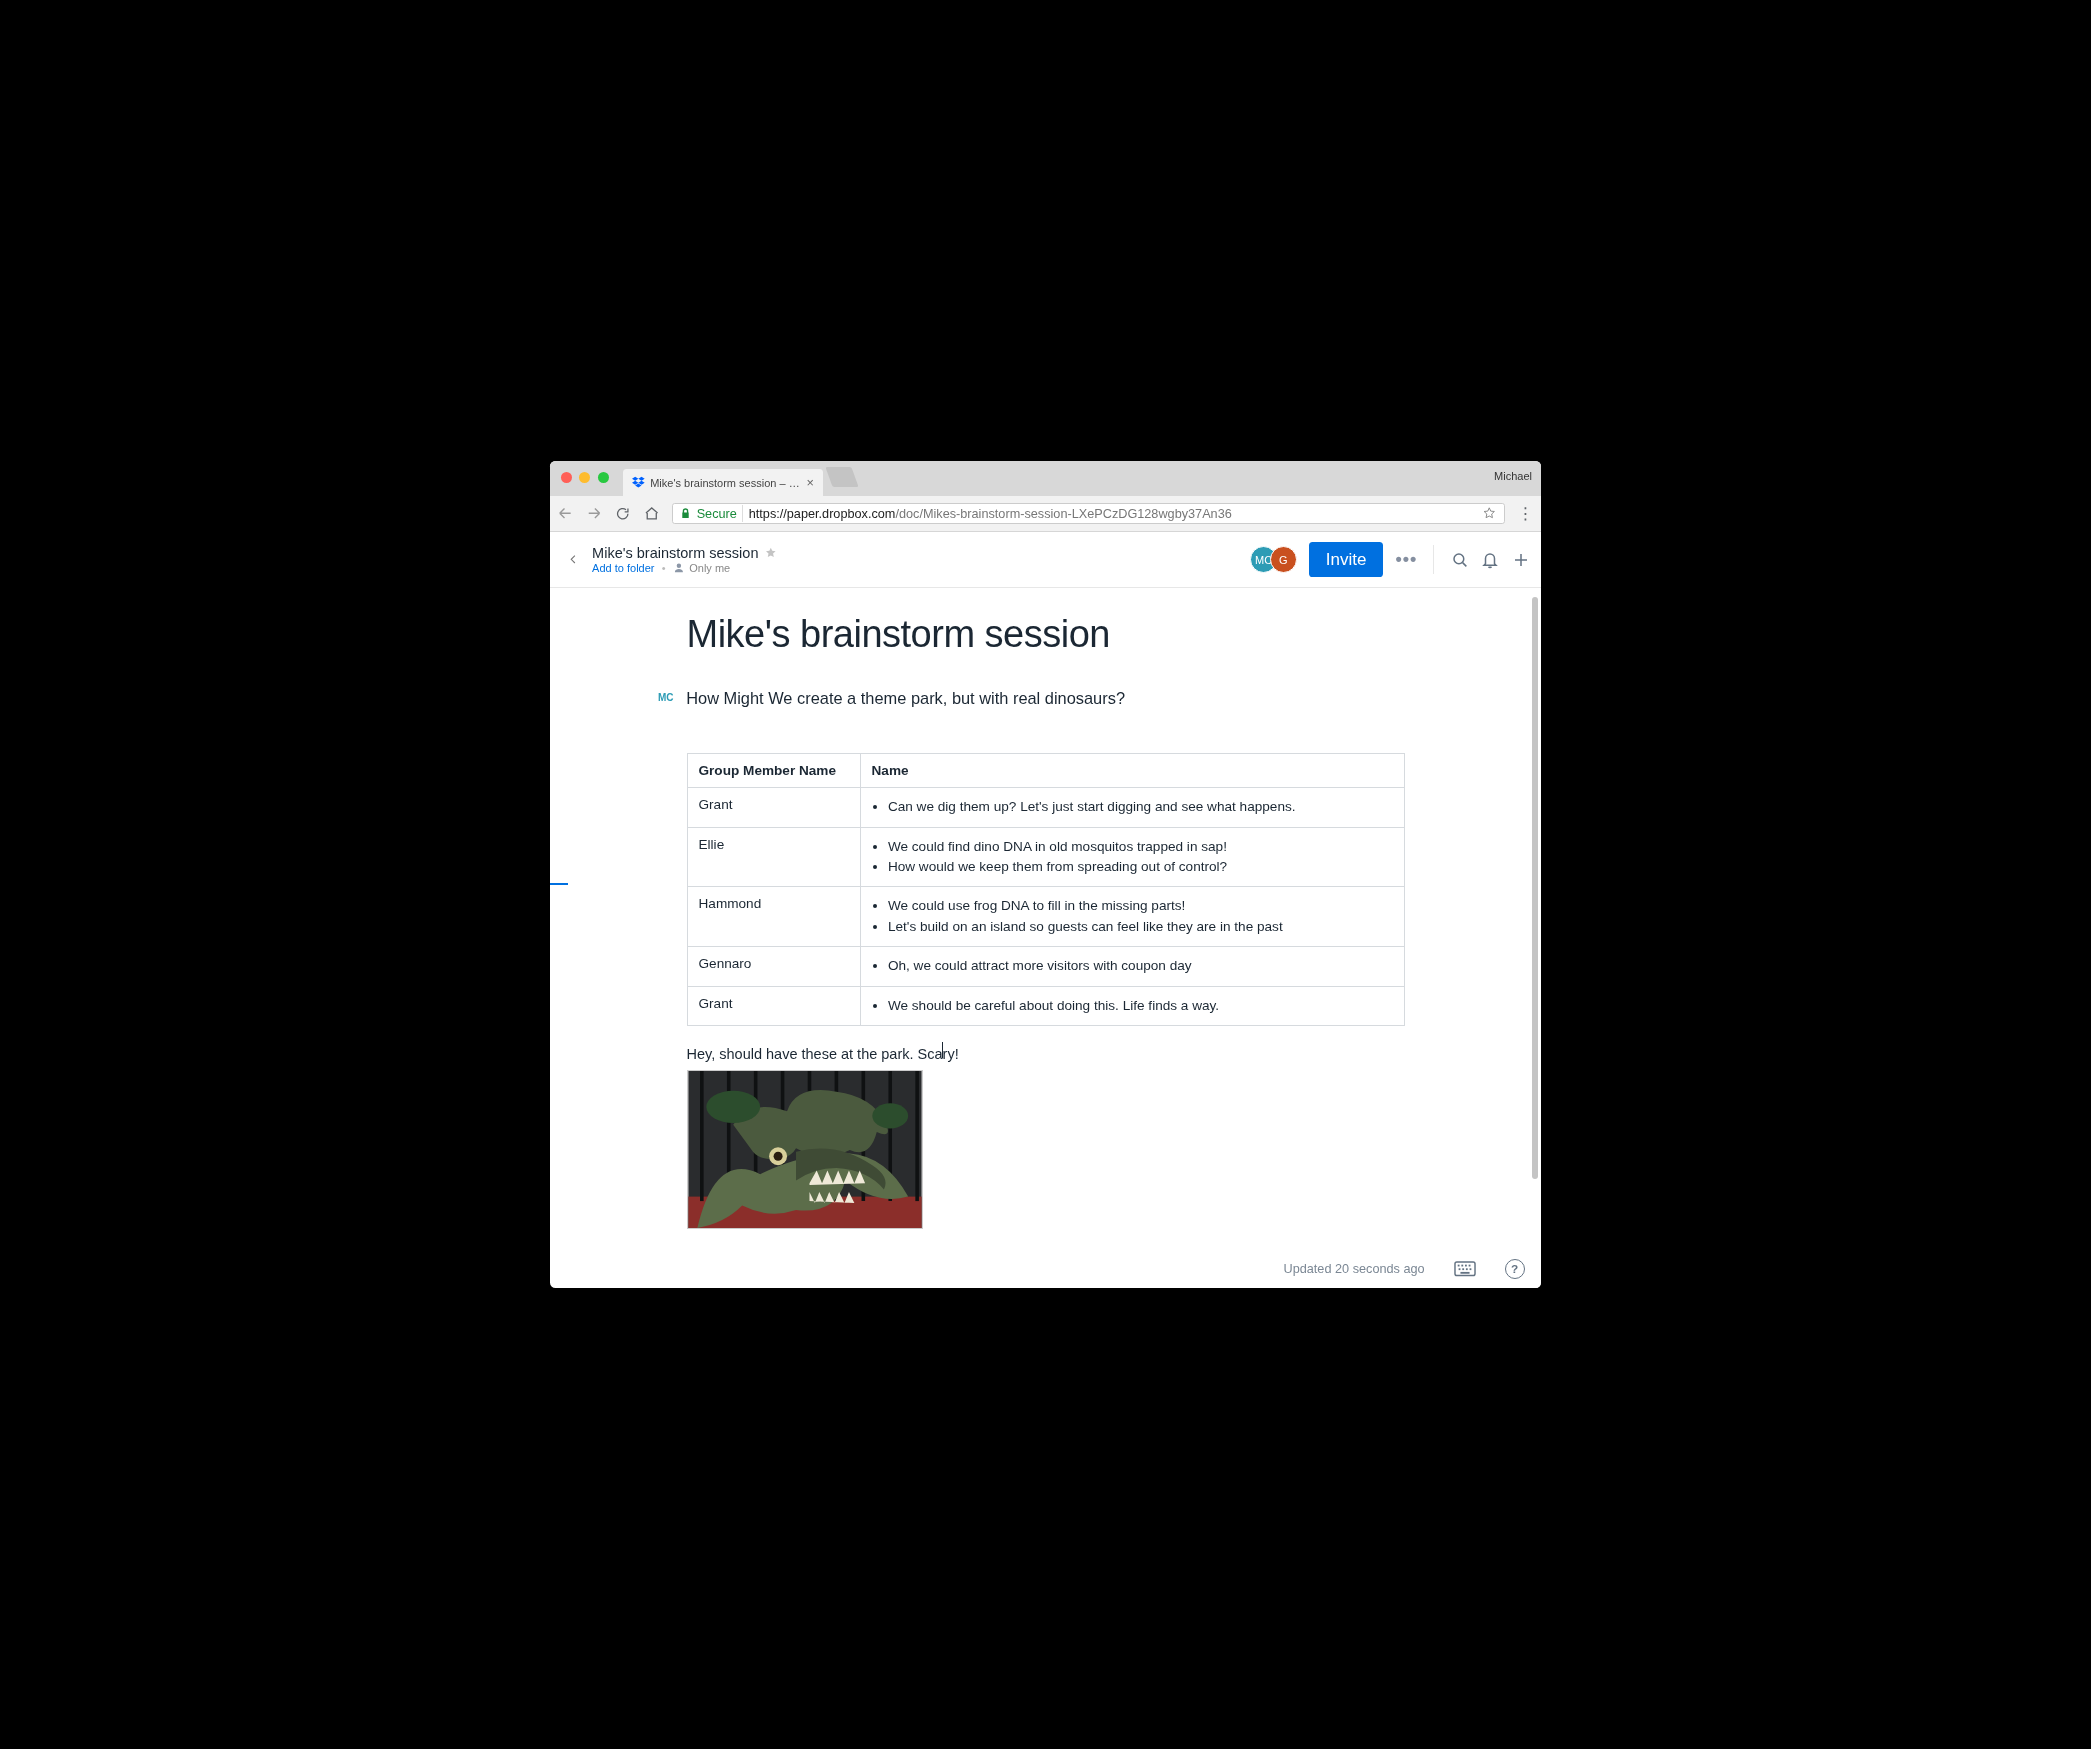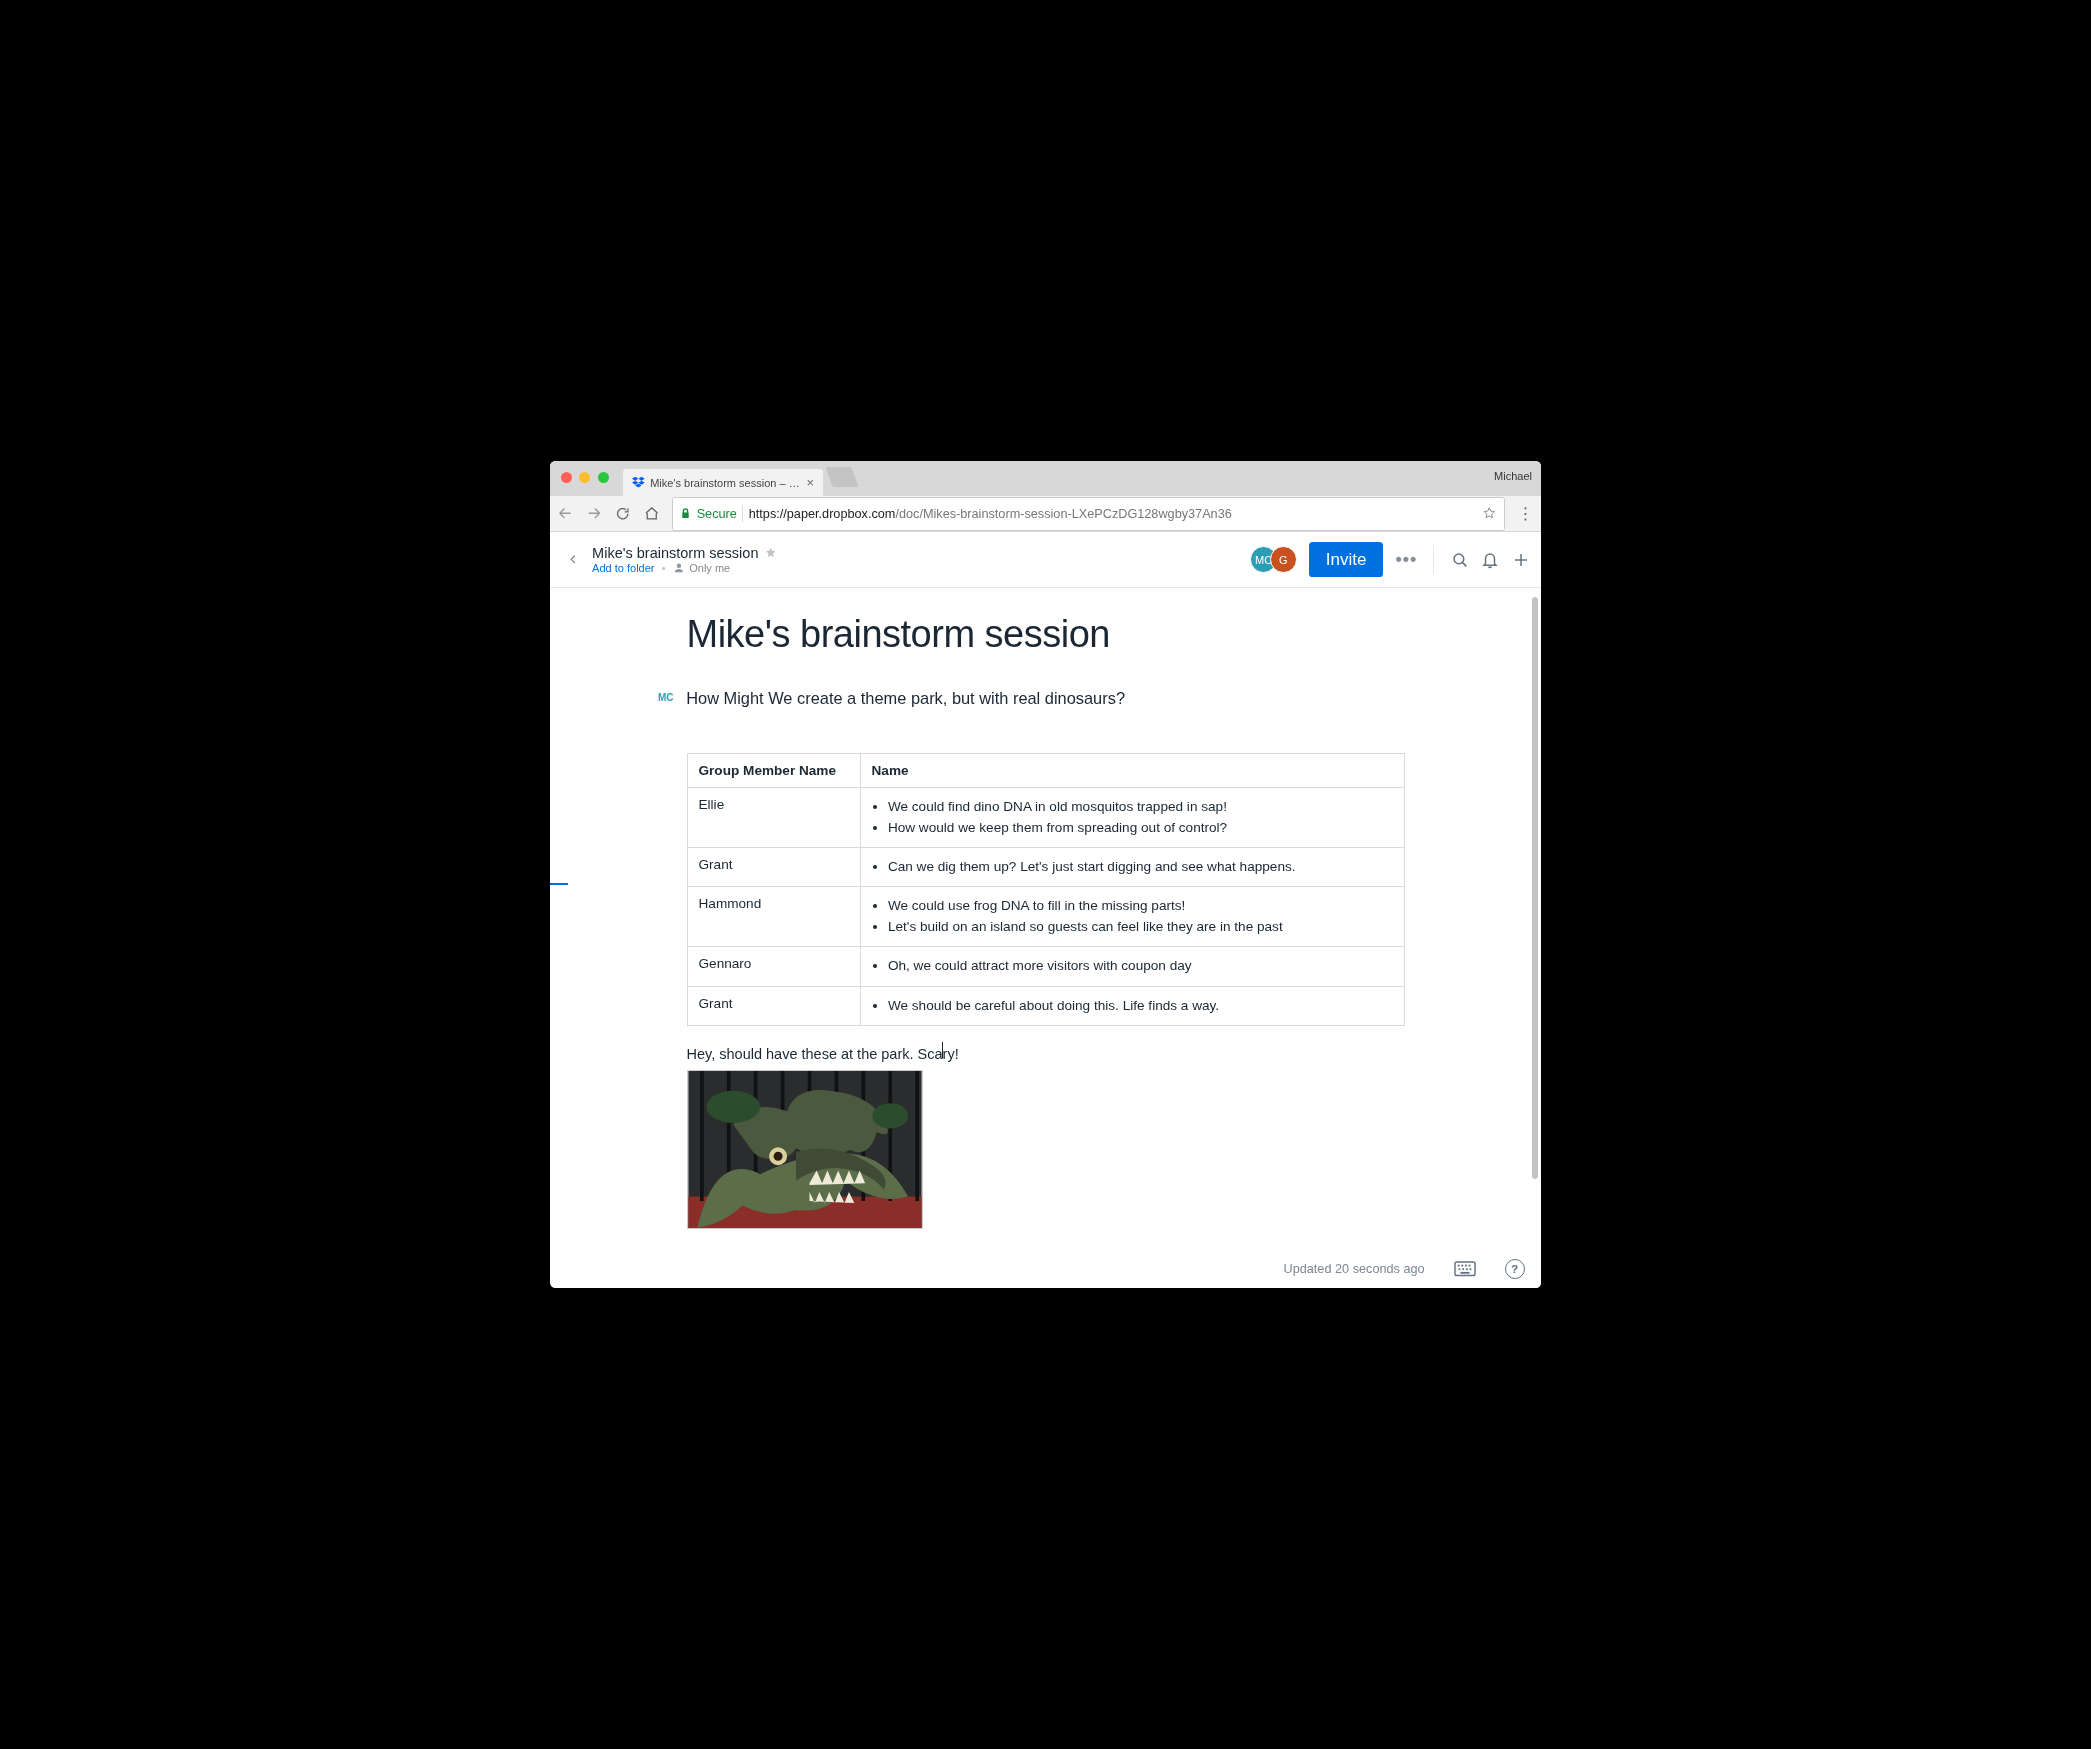--- a/index.html
+++ b/index.html
@@ -84,21 +84,21 @@
     align-items: center;
     padding: 0 7.3px;
     gap: 12.7px;
   }
   .nav-btn { color: #9a9a9a; display:flex; align-items:center; }
   .nav-btn.enabled { color: #5f6368; }
   .omnibox {
     flex: 1;
     background: #fff;
     border: 0.9px solid #ccc;
-    height: 34px;
+    height: 21px;
     border-radius: 2.7px;
     display: flex;
     align-items: center;
     padding: 0 7.3px;
     gap: 5.5px;
     font-size: 12.7px;
   }
   .secure-label { color: #1a8b3b; font-size: 12.7px; }
   .omnibox .divider { width:0.9px; height:16.4px; background:#ddd; }
   .url { color: #777; }
@@ -384,33 +384,33 @@
 
         <table class="ideas">
           <thead>
             <tr>
               <th>Group Member Name</th>
               <th>Name</th>
             </tr>
           </thead>
           <tbody id="ideas-body">
               <tr>
+                <td>Grant</td>
+                <td>
+                  <ul>
+                    <li>Can we dig them up? Let's just start digging and see what happens.</li>
+                  </ul>
+                </td>
+              </tr>
+              <tr>
                 <td>Ellie</td>
                 <td>
                   <ul>
                     <li>We could find dino DNA in old mosquitos trapped in sap!</li>
                     <li>How would we keep them from spreading out of control?</li>
-                  </ul>
-                </td>
-              </tr>
-              <tr>
-                <td>Grant</td>
-                <td>
-                  <ul>
-                    <li>Can we dig them up? Let's just start digging and see what happens.</li>
                   </ul>
                 </td>
               </tr>
               <tr>
                 <td>Hammond</td>
                 <td>
                   <ul>
                     <li>We could use frog DNA to fill in the missing parts!</li>
                     <li>Let's build on an island so guests can feel like they are in the past</li>
                   </ul>

